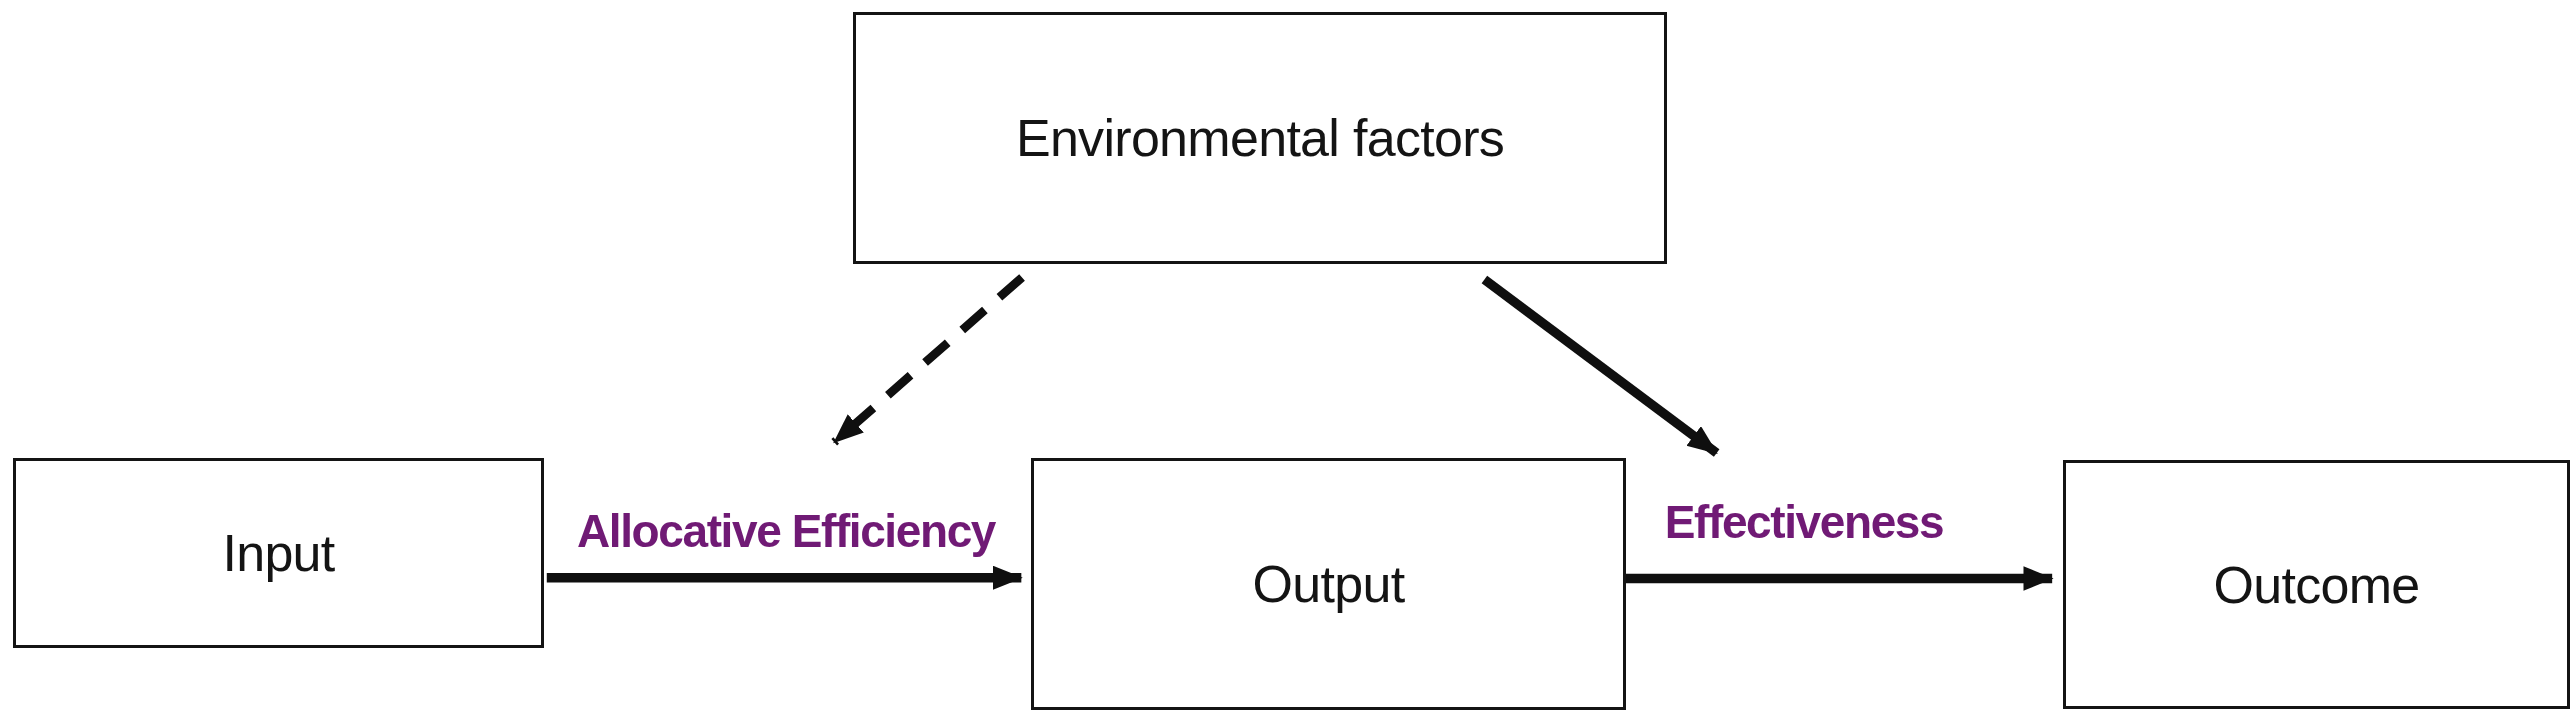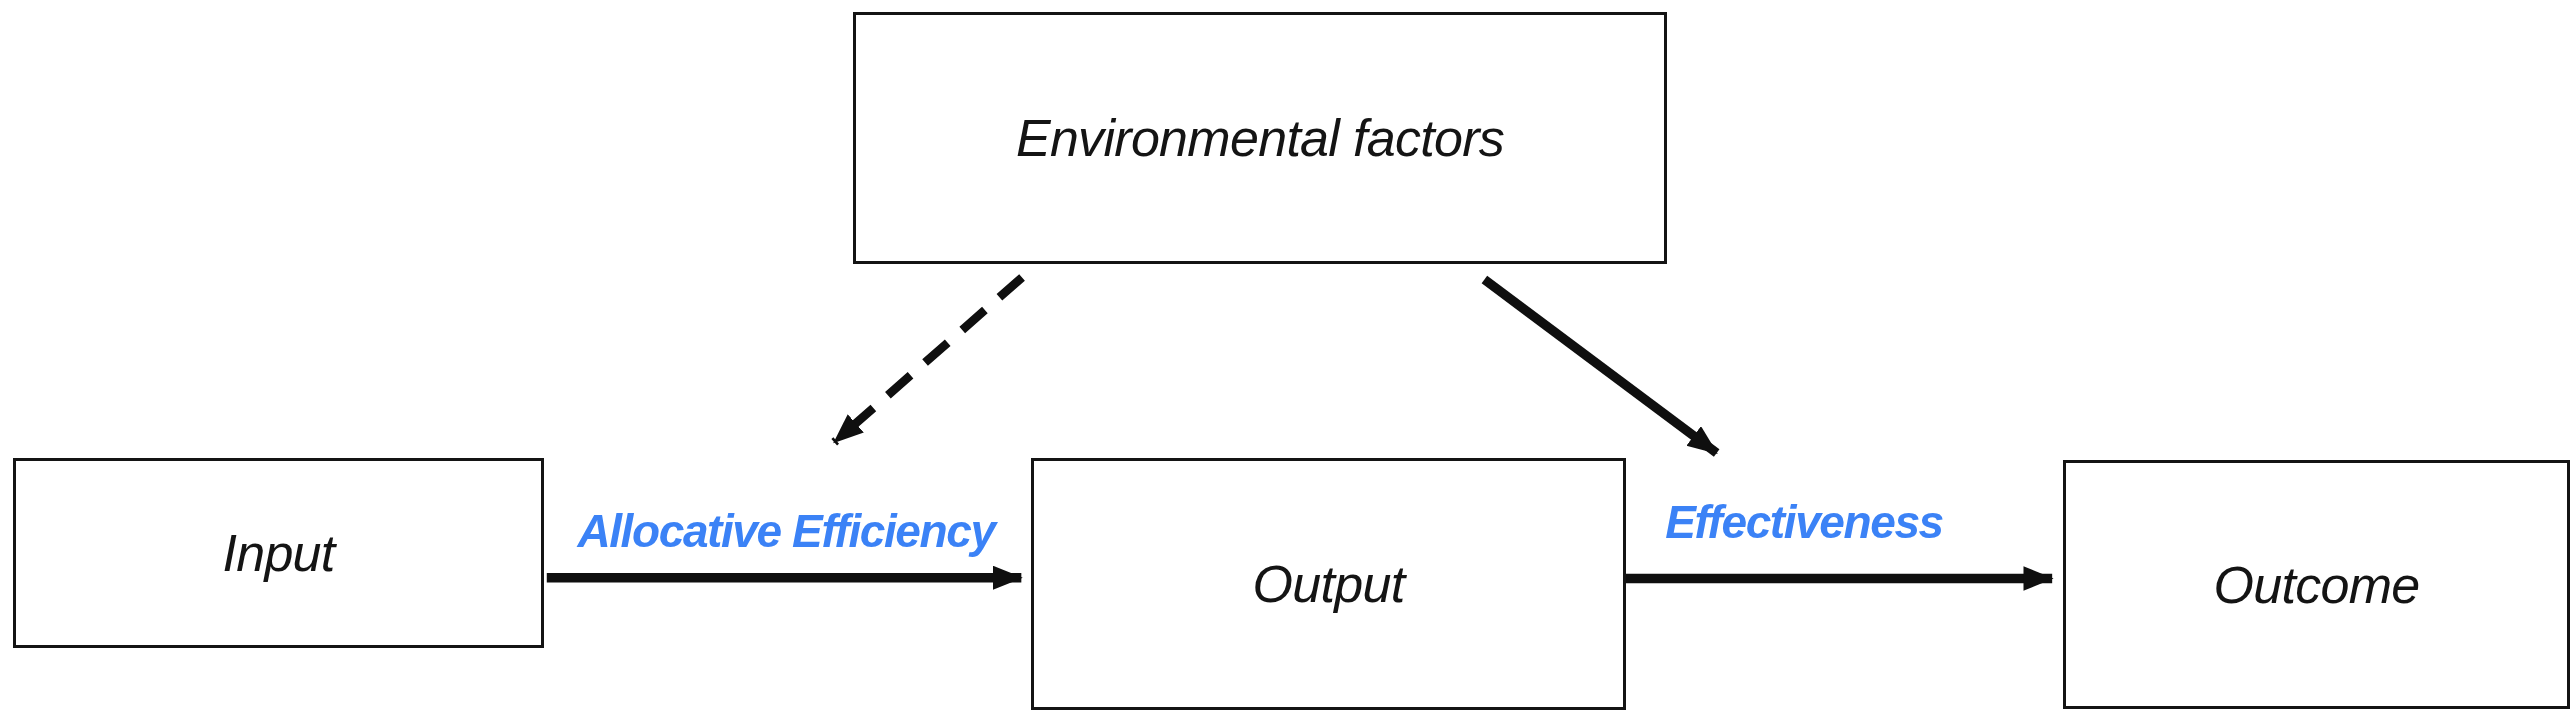--- a/index.html
+++ b/index.html
@@ -8,21 +8,20 @@
     background: #ffffff;
   }
   #canvas {
     position: relative;
     width: 2576px;
     height: 719px;
     background: #ffffff;
     font-family: "Liberation Sans", "DejaVu Sans", sans-serif;
     color: #111111;
     overflow: hidden;
-    font-style: italic;
   }
   .node-box {
     position: absolute;
     box-sizing: border-box;
     border: 3.6px solid #141414;
     background: #ffffff;
     display: flex;
     align-items: center;
     justify-content: center;
   }
@@ -33,21 +32,21 @@
     white-space: nowrap;
     color: #141414;
   }
   .edge-label {
     position: absolute;
     transform: translate(-50%, -50%);
     font-size: 46px;
     font-weight: 700;
     letter-spacing: -1.4px;
     white-space: nowrap;
-    color: #3b82f6;
+    color: #701a75;
   }
   #arrow-layer {
     position: absolute;
     left: 0;
     top: 0;
     width: 2576px;
     height: 719px;
   }
   
   #box-environmental { left: 853px; top: 11.5px;  width: 814px; height: 252px; }

